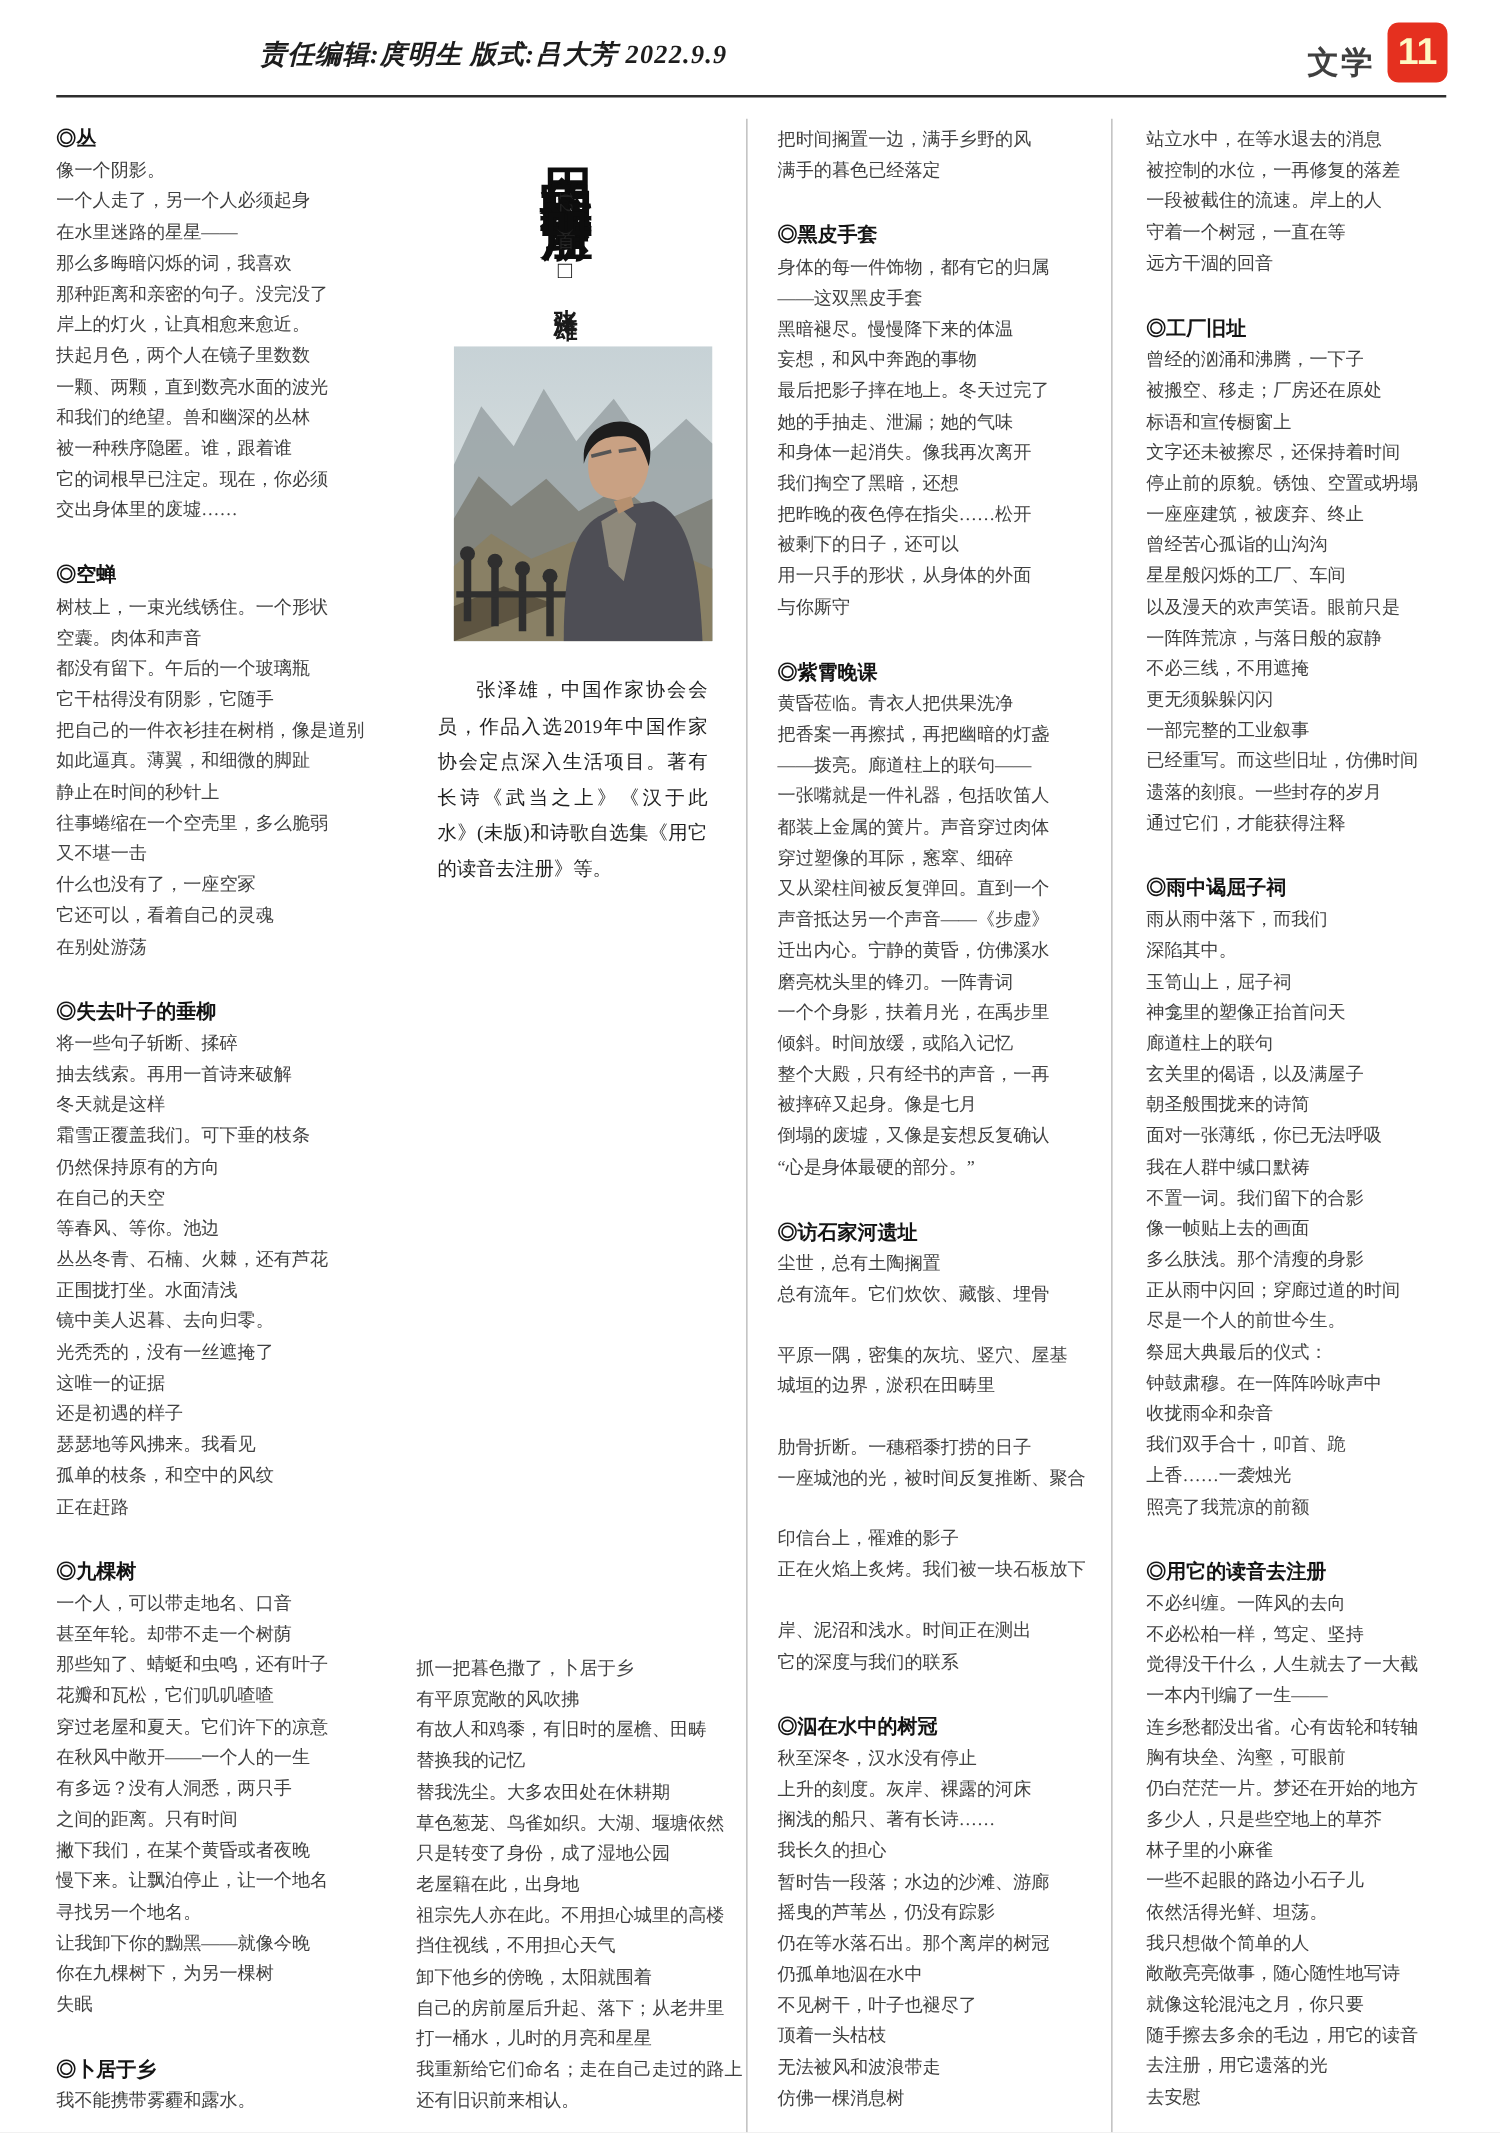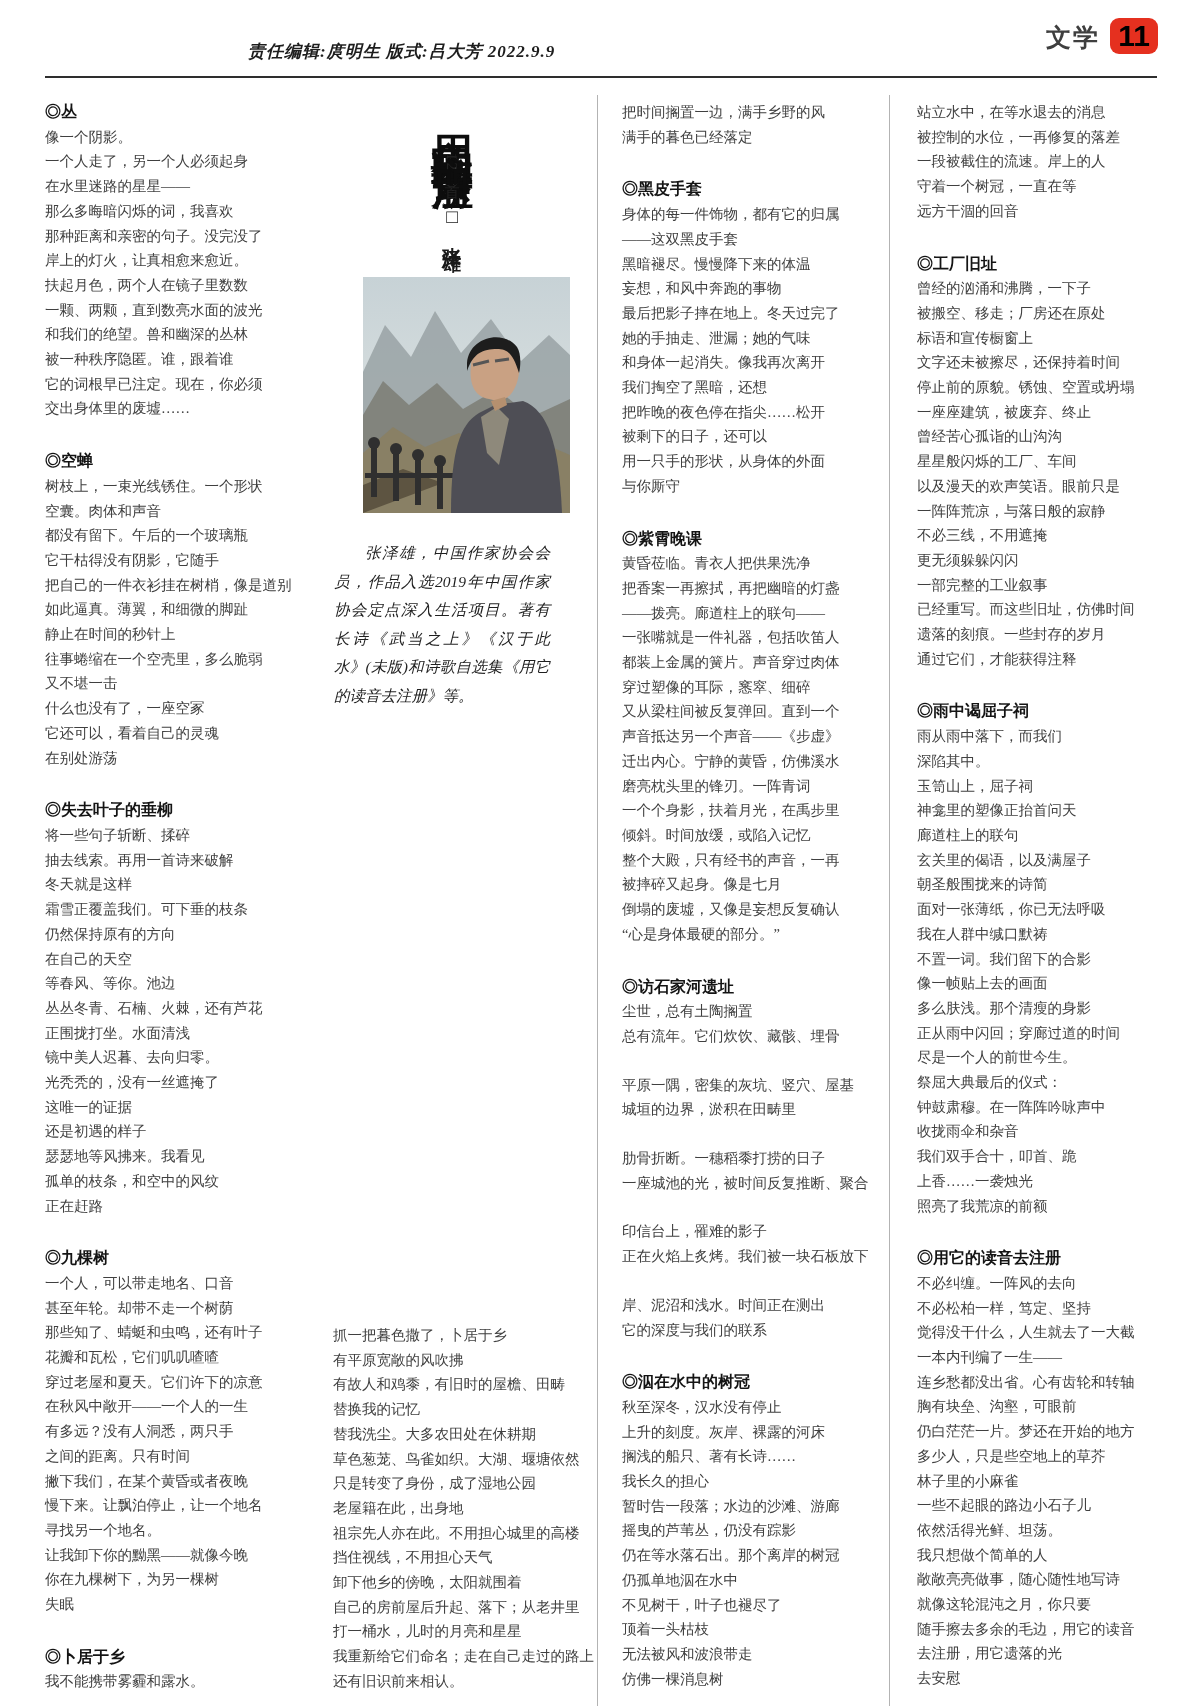--- a/index.html
+++ b/index.html
@@ -3,25 +3,25 @@
 <meta charset="utf-8">
 <style>
   html,body{margin:0;padding:0;background:#e8e8e8;}
   .page{position:relative;width:1200px;height:1706px;background:#ffffff;margin:0 auto;overflow:hidden;
         font-family:"Liberation Sans",sans-serif;}
   
   .masthead{position:absolute;left:45px;top:22px;display:flex;height:46px;}
   .masthead-bar{width:13px;background:#d9261c;}
   .masthead-box{background:#17505d;color:#fff;font-family:"Liberation Serif",serif;font-weight:700;
                 font-size:30px;line-height:46px;padding:0 14px;letter-spacing:6px;white-space:nowrap;}
-  .editor-line{position:absolute;left:208px;top:40px;font-family:"Liberation Serif",serif;
-               font-style:italic;font-weight:700;font-size:17px;color:#1d1d1d;letter-spacing:1px;white-space:nowrap;margin-left:40px;}
+  .editor-line{position:absolute;left:208px;top:29px;font-family:"Liberation Serif",serif;
+               font-style:italic;font-weight:700;font-size:21px;color:#1d1d1d;letter-spacing:1px;white-space:nowrap;}
   .section-area{position:absolute;right:42px;top:18px;display:flex;align-items:flex-end;gap:10px;}
   .section-label{font-size:25px;font-weight:700;color:#3f3f3f;letter-spacing:2px;}
-  .page-badge{background:#e5301f;color:#000000;font-size:30px;font-weight:700;width:48px;height:36px;
+  .page-badge{background:#e5301f;color:#fef9c3;font-size:30px;font-weight:700;width:48px;height:48px;
               border-radius:9px;display:flex;align-items:center;justify-content:center;}
   .header-rule{position:absolute;left:45px;right:43px;top:76px;height:2px;background:#2e2e2e;}
   
   .col{position:absolute;top:100px;}
   .col-1{left:45px;width:270px;}
   .col-2{left:333px;top:95px;width:237px;height:1611px;display:flex;flex-direction:column;align-items:center;}
   .col-3{left:622px;width:232px;}
   .col-4{left:917px;width:248px;}
   .divider{position:absolute;top:95px;bottom:0;width:1px;background:#b3b3b3;}
   .d1{left:597px;}
@@ -34,22 +34,22 @@
   .gap.small{height:24px;}
   
   .title-wrap{display:flex;flex-direction:column;align-items:center;margin-top:6px;}
   .v-main{writing-mode:vertical-rl;font-family:"Liberation Serif",serif;font-weight:700;
           font-size:42px;letter-spacing:5px;color:#0d0d0d;line-height:1.08;}
   .v-sub{writing-mode:vertical-rl;font-family:"Liberation Serif",serif;font-size:15px;
          color:#222;margin-top:10px;letter-spacing:2px;}
   .v-author{writing-mode:vertical-rl;font-family:"Liberation Sans",sans-serif;font-weight:600;
             font-size:19px;color:#1a1a1a;margin-top:30px;letter-spacing:4px;}
   .photo{align-self:flex-end;margin-top:34px;width:207px;height:236px;line-height:0;}
-  .caption{align-self:flex-end;width:216px;margin-top:26px;margin-right:20px;
-           font-family:"Liberation Serif",serif;font-style:italic;font-size:15.5px;
+  .caption{align-self:flex-end;width:216px;margin-top:26px;margin-right:4px;
+           font-family:"Liberation Serif",serif;font-size:15.5px;
            line-height:28.5px;color:#1f1f1f;text-indent:2em;text-align:justify;}
   .col2-cont{position:absolute;top:1228px;left:0;}
 </style>
 </head>
 <body>
 
 <div class="page">
 
   <div class="editor-line">责任编辑:庹明生  版式:吕大芳  2022.9.9</div>
   <div class="section-area">

